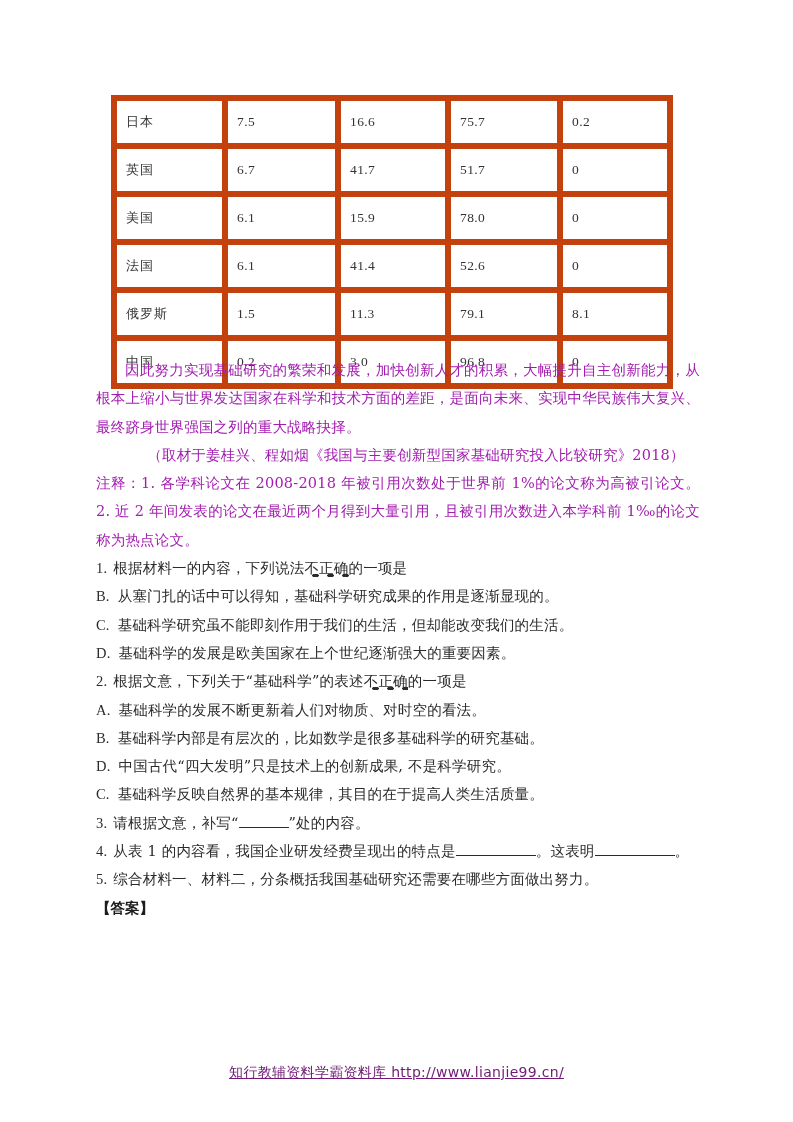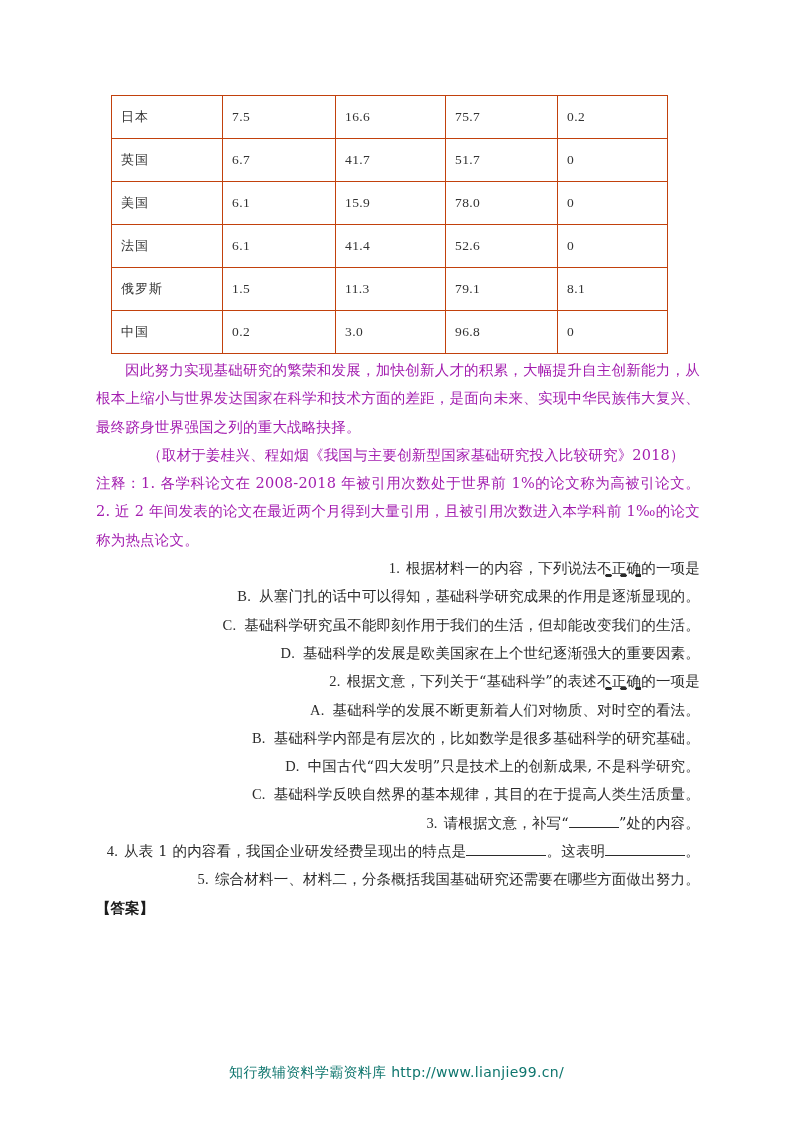--- a/index.html
+++ b/index.html
@@ -29,21 +29,21 @@
     left: 111px;
     top: 95px;
     width: 556px;
   }
   table.data-table {
     border-collapse: collapse;
     width: 556px;
     table-layout: fixed;
   }
   table.data-table td {
-    border: 1px solid #c2410c;
+    border: 6px solid #c2410c;
     height: 42px;
     padding: 0 9px;
     font-size: 13.5px;
     line-height: 1.2;
     vertical-align: middle;
     color: #333333;
     letter-spacing: 0.4px;
   }
   table.data-table td.c-country {
     font-family: "DejaVu Sans", "Liberation Sans", sans-serif;
@@ -81,21 +81,20 @@
   }
   .para.note { text-indent: 0; }
   .q-line {
     font-size: 14.5px;
     line-height: 28.3px;
     margin: 0;
     color: #2b2b2b;
     letter-spacing: 0.2px;
     font-family: "DejaVu Serif", "Liberation Serif", serif;
     white-space: nowrap;
-    text-align: right;
   }
   .q-num {
     font-family: "Liberation Serif", serif;
     padding-right: 6px;
   }
   .opt-letter {
     font-family: "Liberation Serif", serif;
     padding-right: 8px;
   }
   .emph-dot {
@@ -131,22 +130,23 @@
 
   
   .footer-mark {
     position: absolute;
     left: 0;
     top: 1064px;
     width: 793px;
     text-align: center;
     font-family: "DejaVu Sans", "Liberation Sans", sans-serif;
     font-size: 14px;
-    color: #0f766e;
+    color: #701a75;
     letter-spacing: 0.3px;
+    text-decoration: underline;
   }
 </style>
 </head>
 <body>
 
 <div class="page">
 
   <div class="data-table-wrap">
     <table class="data-table">
       <colgroup>

